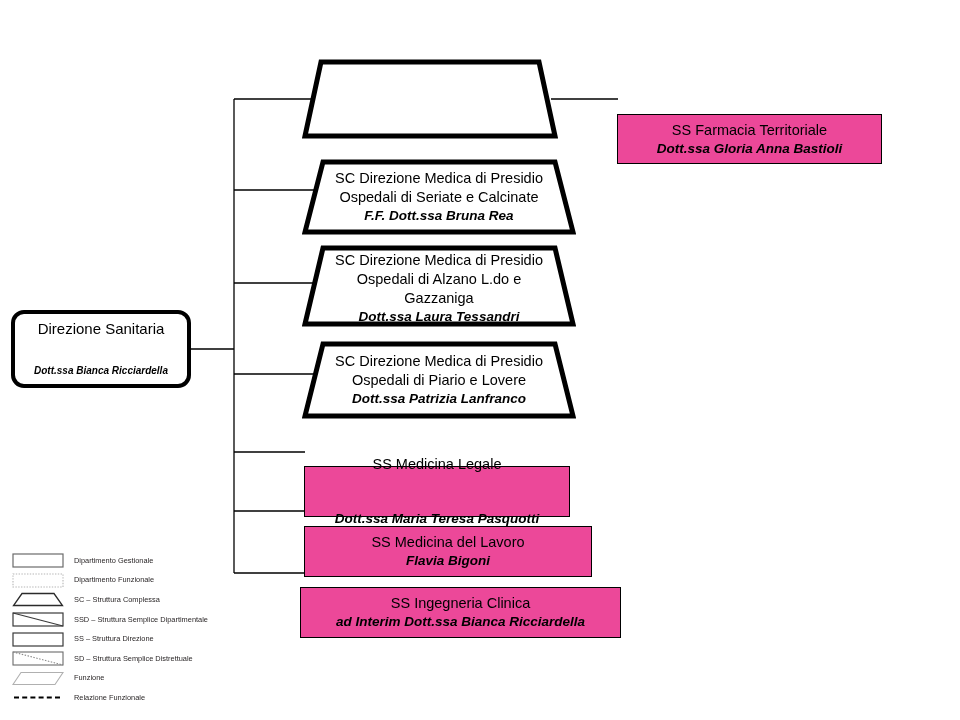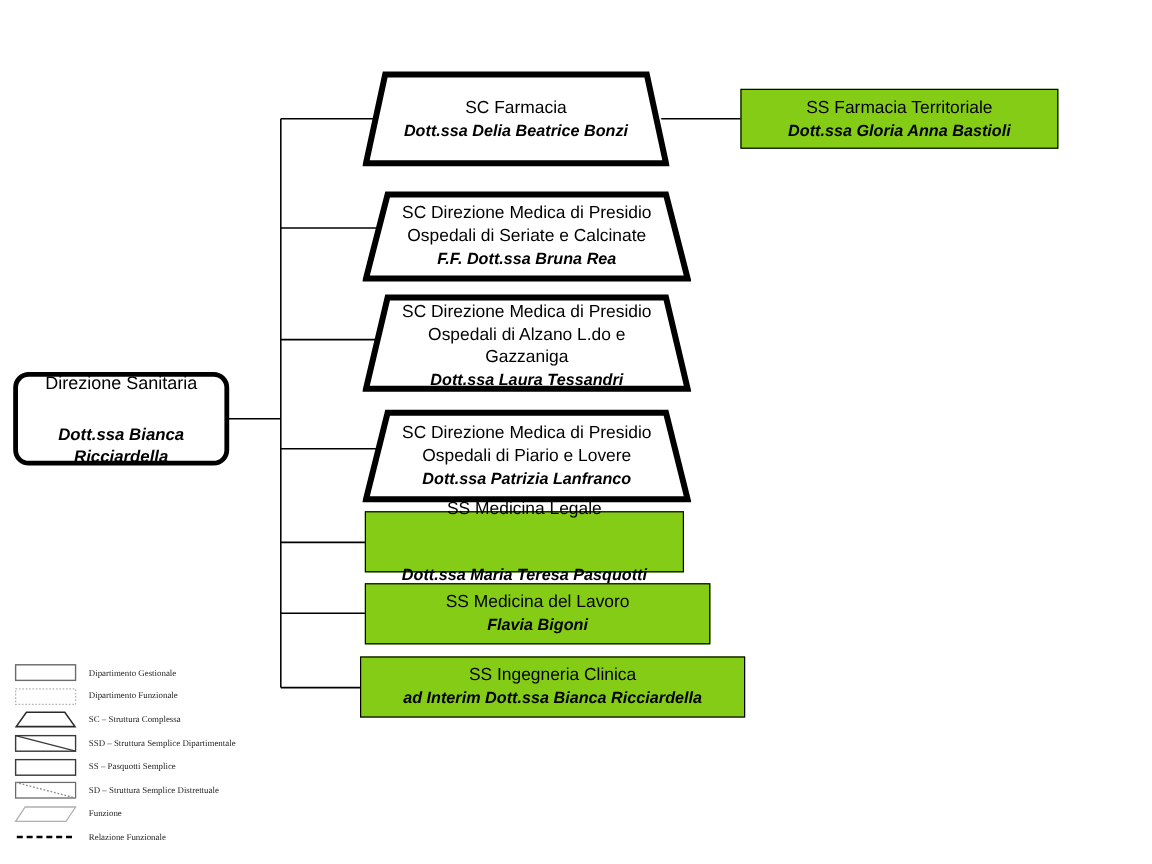--- a/index.html
+++ b/index.html
@@ -59,26 +59,27 @@
   }
 
   
   .node-root {
     border: 4px solid #000;
     border-radius: 13px;
     background: #fff;
     gap: 24px;
   }
   .node-root .title { font-size: 15px; }
-  .node-root .person { font-size: 14px; }
+  .node-root .person { font-size: 10px; }
 
   
   .node-rect {
     border: 1.6px solid #000;
-    background: #84cc16;
+    background: #ec4899;
+    margin-top: 40px;
   }
 
   
   .node-trap {
     background: transparent;
   }
   .node-trap .trap-svg {
     position: absolute;
     left: 0; top: 0;
     width: 100%;
@@ -100,21 +101,20 @@
     position: absolute;
     left: 12px;
     top: 551px;
     width: 230px;
     z-index: 3;
   }
   .legend-row {
     display: flex;
     align-items: center;
     height: 19.6px;
-    font-family: Liberation Serif, serif;
   }
   .legend-swatch {
     width: 52px;
     height: 15px;
     flex: 0 0 52px;
     position: relative;
     margin-right: 10px;
   }
   .legend-swatch svg { display: block; }
   .legend-label {
@@ -148,24 +148,20 @@
 
   <div class="node node-root" style="left:11px; top:310px; width:180px; height:78px;">
     <div class="title">Direzione Sanitaria</div>
     <div class="person">Dott.ssa Bianca Ricciardella</div>
   </div>
 
   <div class="node node-trap" style="left:302px; top:58px; width:256px; height:82px;">
     <svg class="trap-svg" viewBox="0 0 256 82" preserveAspectRatio="none">
       <polygon points="19,4 237,4 253,78 3,78" fill="#ffffff" stroke="#000000" stroke-width="5"></polygon>
     </svg>
-    <div class="trap-text">
-      <div class="title">SC Farmacia</div>
-      <div class="person">Dott.ssa Delia Beatrice Bonzi</div>
-    </div>
   </div>
 
   <div class="node node-rect" style="left:617px; top:74px; width:265px; height:50px;">
     <div class="title">SS Farmacia Territoriale</div>
     <div class="person">Dott.ssa Gloria Anna Bastioli</div>
   </div>
 
   <div class="node node-trap" style="left:302px; top:158px; width:274px; height:78px;">
     <svg class="trap-svg" viewBox="0 0 274 78" preserveAspectRatio="none">
       <polygon points="21,4 253,4 271,74 3,74" fill="#ffffff" stroke="#000000" stroke-width="5"></polygon>
@@ -253,21 +249,21 @@
       </div>
       <div class="legend-label">SSD – Struttura Semplice Dipartimentale</div>
     </div>
 
     <div class="legend-row">
       <div class="legend-swatch">
         <svg viewBox="0 0 52 15" width="52" height="15">
           <rect x="1" y="1" width="50" height="13" fill="#fff" stroke="#3a3a3a" stroke-width="1.2"></rect>
         </svg>
       </div>
-      <div class="legend-label">SS – Pasquotti Semplice</div>
+      <div class="legend-label">SS – Struttura Direzione</div>
     </div>
 
     <div class="legend-row">
       <div class="legend-swatch">
         <svg viewBox="0 0 52 15" width="52" height="15">
           <rect x="1" y="1" width="50" height="13" fill="#fff" stroke="#6b6b6b" stroke-width="1.1"></rect>
           <line x1="1" y1="1" x2="51" y2="14" stroke="#8a8a8a" stroke-width="1.1" stroke-dasharray="1.5 1.5"></line>
         </svg>
       </div>
       <div class="legend-label">SD – Struttura Semplice Distrettuale</div>

